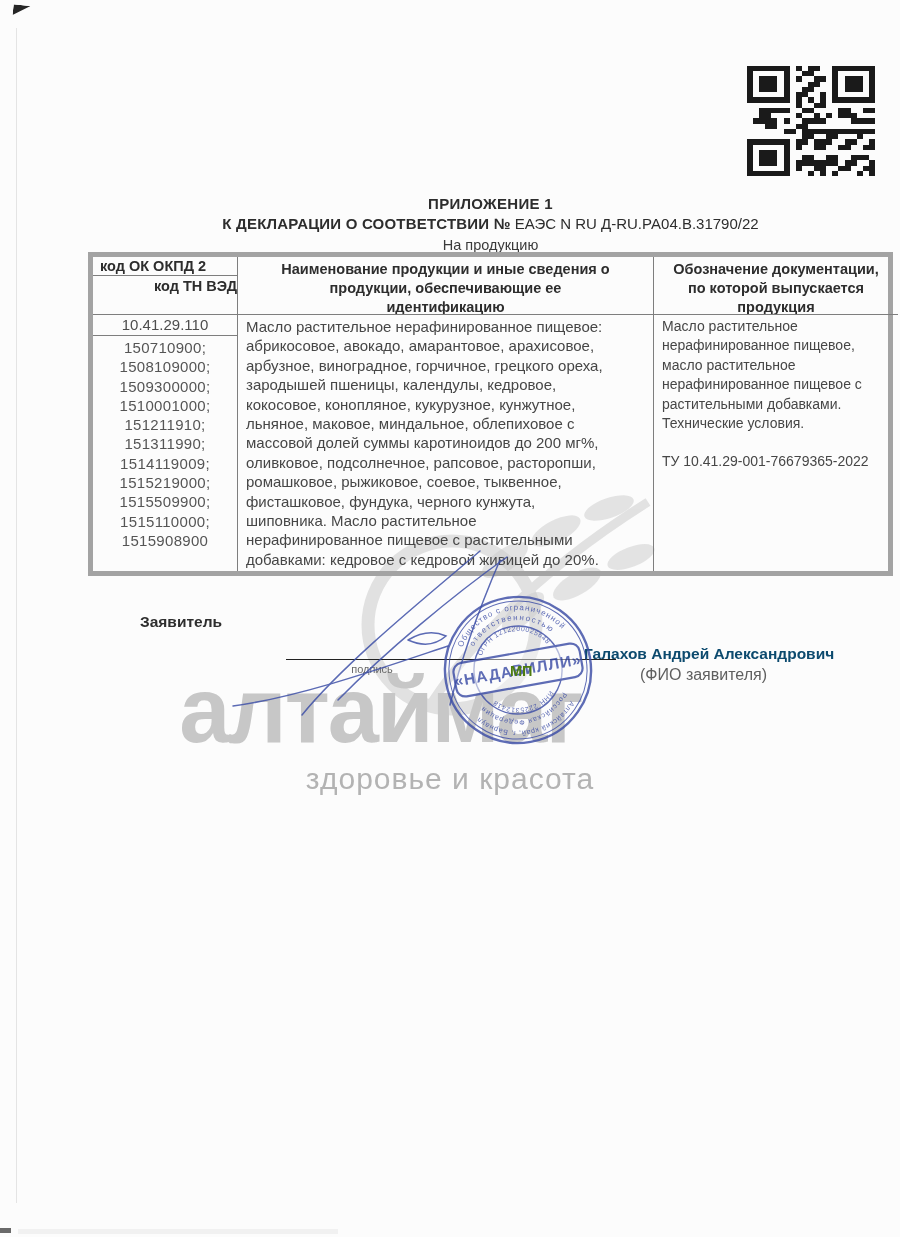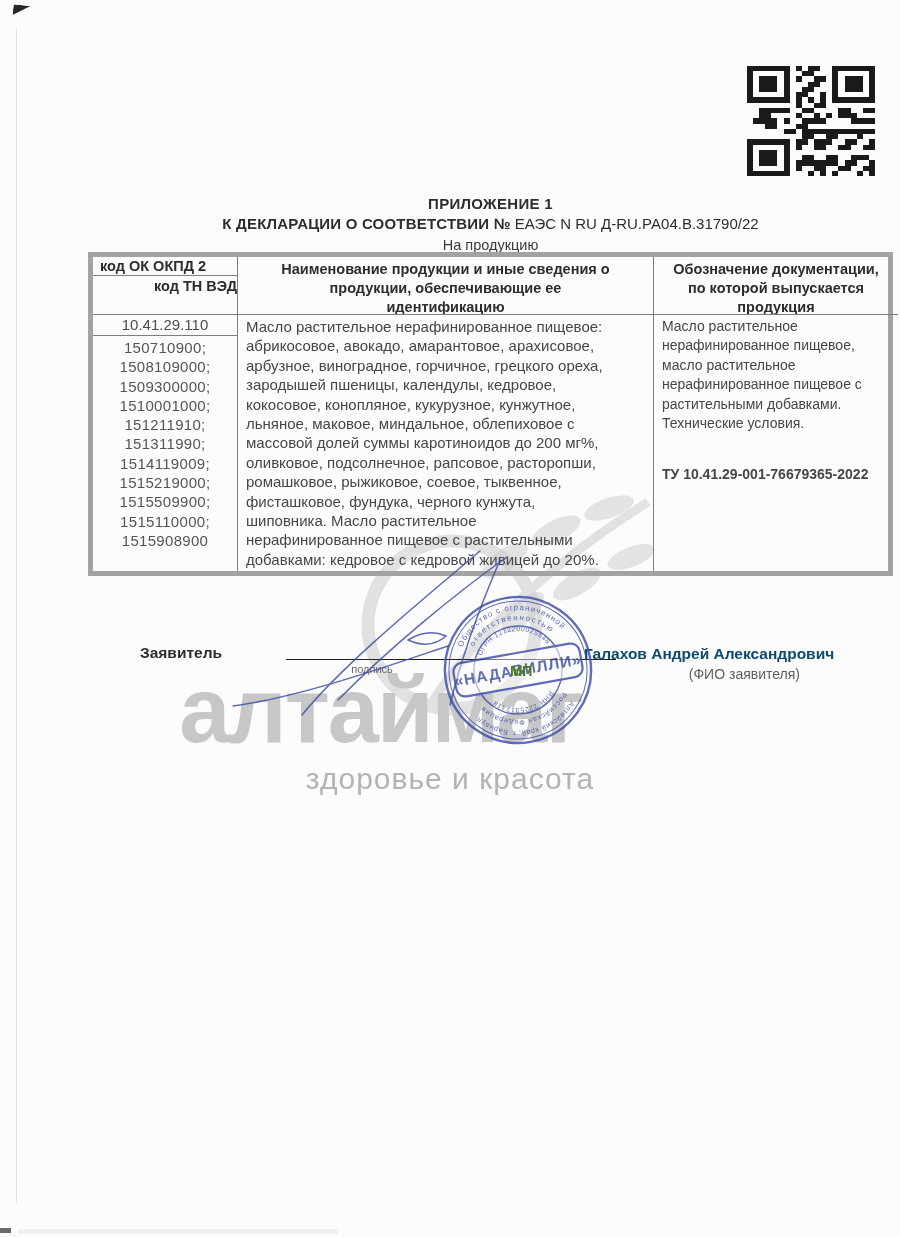--- a/index.html
+++ b/index.html
@@ -39,38 +39,38 @@
   .h-col1 .sub1{height:17px;border-bottom:1px solid #7e7e7e;padding:1px 0 0 7px;
     font-weight:bold;font-size:14.5px;color:#2d2d2d;}
   .h-col1 .sub2{padding:2px 0 0 7px;font-weight:bold;font-size:14.5px;color:#2d2d2d;text-align:right;}
   .h-center{padding-top:3px;text-align:center;font-weight:bold;font-size:14.5px;
     line-height:19px;color:#2d2d2d;}
   .b-col1{text-align:center;font-size:15px;color:#555;}
   .okpd{height:20px;line-height:20px;border-bottom:1px solid #7e7e7e;color:#4d4d4d;}
   .codes{padding-top:2px;line-height:19.3px;letter-spacing:.3px;}
   .b-col2{padding:2px 4px 0 8px;font-size:15px;line-height:19.4px;color:#464646;}
   .b-col3{padding:2px 4px 0 8px;font-size:14px;line-height:19.4px;color:#464646;}
-  .tu-line{margin-top:32px;font-weight:bold;}
+  .tu-line{margin-top:19px;}
 
   
   .brand-wm{position:absolute;left:0;width:761px;top:664px;text-align:center;z-index:1;
     font-size:92px;font-weight:bold;color:var(--wm-gray);letter-spacing:-2px;line-height:1;}
   .tagline-wm{position:absolute;left:0;width:900px;top:762px;text-align:center;z-index:1;
     font-size:30px;color:#b3b3b3;letter-spacing:1px;}
   .leaf-wm{position:absolute;left:340px;top:478px;z-index:1;}
 
   
-  .applicant{position:absolute;left:140px;top:644px;font-size:15.5px;font-weight:bold;color:#2e2e2e;z-index:2;}
+  .applicant{position:absolute;left:140px;top:613px;font-size:15.5px;font-weight:bold;color:#2e2e2e;z-index:2;}
   .sig-line{position:absolute;left:286px;top:659px;width:330px;height:1.4px;background:#222;z-index:2;}
   .sig-caption{position:absolute;left:330px;top:663px;width:84px;text-align:center;
     font-size:11px;color:#6a6a6a;z-index:2;}
   .mp-label{position:absolute;left:510px;top:663px;font-size:14.5px;font-weight:bold;color:#4d7c0f;z-index:4;}
   .fio-name{position:absolute;left:584px;top:645px;font-size:15.5px;font-weight:bold;color:#0c4a6e;z-index:2;white-space:nowrap;}
-  .fio-caption{position:absolute;left:640px;top:666px;width:160px;text-align:right;
-    font-size:14px;color:#5f5f5f;z-index:2;}
+  .fio-caption{position:absolute;left:640px;top:666px;width:160px;text-align:left;
+    font-size:16px;color:#5f5f5f;z-index:2;}
   .sig-ink{position:absolute;left:210px;top:530px;z-index:3;}
   .stamp{position:absolute;left:433px;top:585px;z-index:3;opacity:.82;}
 
   
   .qr-box{position:absolute;left:747px;top:66px;z-index:2;}
   .qr-box svg{display:block;}
 </style>
 </head>
 <body>
 

